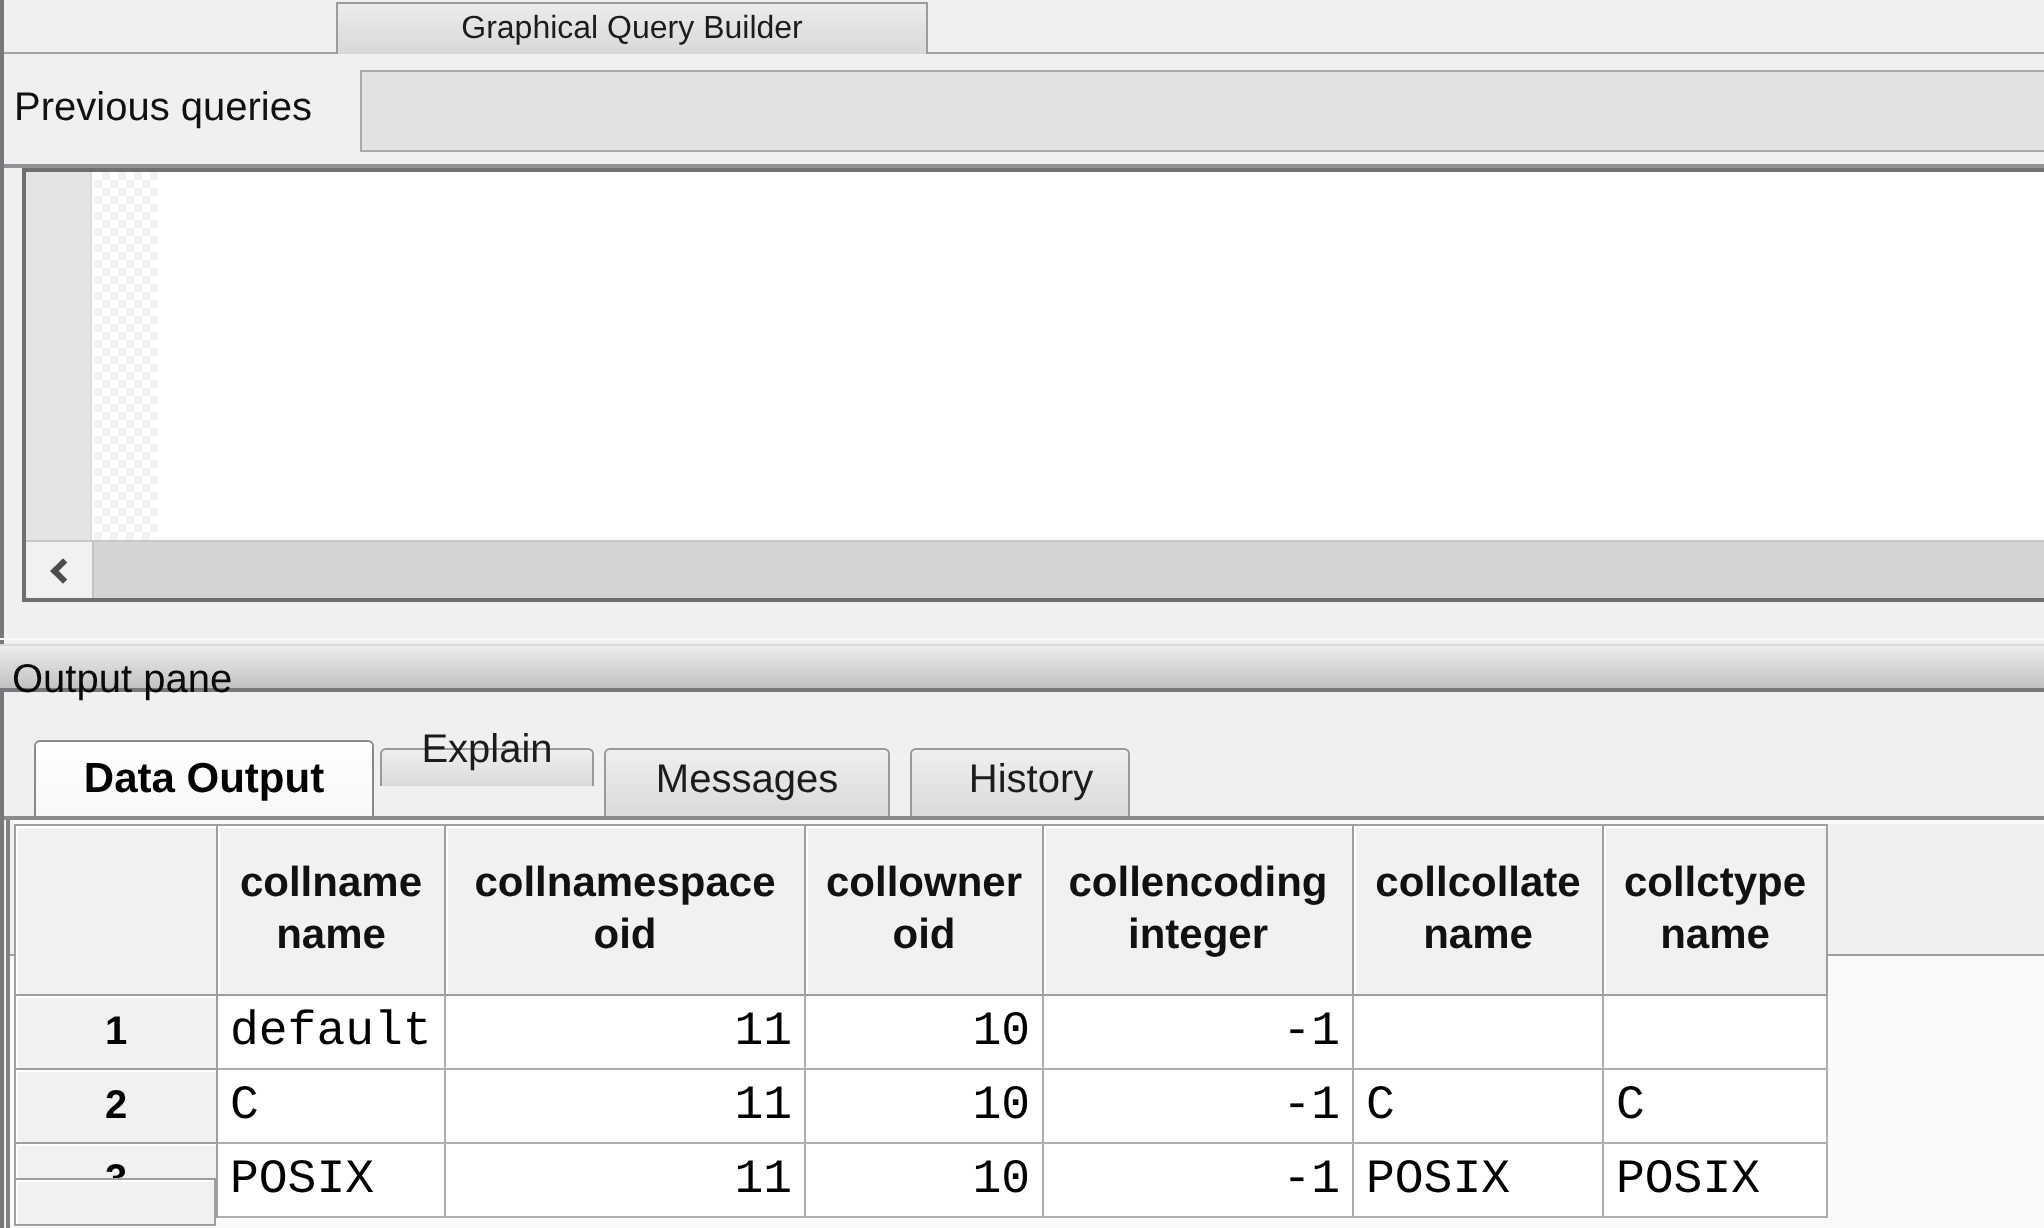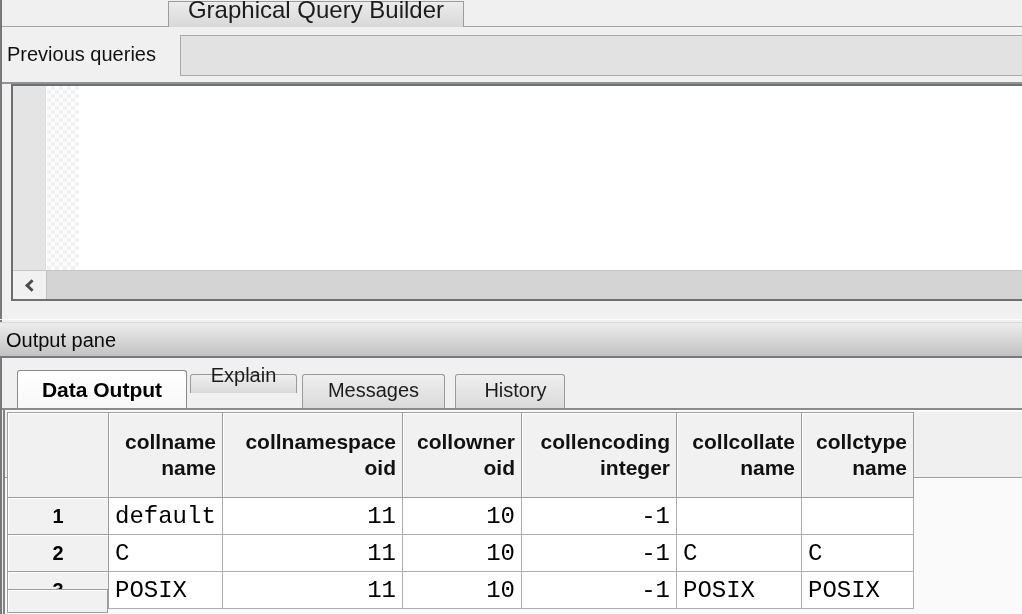--- a/index.html
+++ b/index.html
@@ -17,21 +17,21 @@
     position:absolute; left:11px; top:0; width:152px; height:27px;
     background:linear-gradient(#fdfdfd,#f2f2f2);
     border-left:1px solid #8f8f8f; border-right:1px solid #8f8f8f;
     font-weight:bold; font-size:21px;
     display:flex; align-items:flex-end; justify-content:center; padding-bottom:3px;
   }
   .tab-gqb {
     position:absolute; left:166px; top:1px; width:296px; height:26px;
     background:linear-gradient(#ececec,#d8d8d8);
     border:1px solid #9c9c9c; border-bottom:none;
-    font-size:24px; color:#1c1c1c;
+    font-size:16px; color:#1c1c1c;
     display:flex; align-items:flex-end; justify-content:center; padding-bottom:3px;
   }
 
   
   .toolbar { position:absolute; left:2px; top:28px; width:1020px; height:56px; border-bottom:2px solid #8f9396; }
   .toolbar-label { position:absolute; left:5px; top:15px; font-size:20px; }
   .combo {
     position:absolute; left:178px; top:7px; width:842px; height:41px;
     background:#e2e2e2; border:1px solid #a9a9a9; border-right:none;
     font-size:20px; padding:0 8px; line-height:39px; color:#222;
@@ -58,21 +58,21 @@
   .hscroll-btn {
     position:absolute; left:0; top:0; width:34px; height:28px;
     background:#f1f1f1; border-right:1px solid #c2c2c2;
     display:flex; align-items:center; justify-content:center;
   }
   .chev-left { width:9px; height:9px; border-left:3px solid #4c4c4c; border-bottom:3px solid #4c4c4c; transform:rotate(45deg); margin-left:4px; }
 
   
   .sash-line { position:absolute; left:0; top:319px; width:1022px; height:1px; background:#fbfbfb; }
   .outbar {
-    position:absolute; left:0; top:322px; width:1022px; height:36px;
+    position:absolute; left:0; top:322px; width:1022px; height:24px;
     background:linear-gradient(#ededed,#c2c2c2);
     border-top:1px solid #d8d8d8; border-bottom:2px solid #77777c;
   }
   .outbar-label { position:absolute; left:6px; top:6px; font-size:20px; color:#0a0a0a; }
 
   
   .otab {
     position:absolute; border:1px solid #9a9a9a; border-bottom:none;
     border-radius:3px 3px 0 0;
     background:linear-gradient(#efefef,#dadada);
@@ -99,21 +99,21 @@
   .grid col.c-rn  { width:101px; }
   .grid col.c-0   { width:114px; }
   .grid col.c-1   { width:180px; }
   .grid col.c-2   { width:119px; }
   .grid col.c-3   { width:155px; }
   .grid col.c-4   { width:125px; }
   .grid col.c-5   { width:112px; }
   .grid th {
     height:65px; background:#f1f1f1; border:1px solid #9e9e9e;
     box-shadow:inset 1px 1px 0 #ffffff;
-    font-size:21px; font-weight:bold; text-align:right; vertical-align:middle;
+    font-size:21px; font-weight:bold; text-align:center; vertical-align:middle;
     padding:16px 6px; line-height:26px;
   }
   .grid td {
     height:37px; background:#fff; border:1px solid #aeaeae;
     font-family:"Liberation Mono", monospace; font-size:24px; color:#000;
     padding:0 6px; vertical-align:middle;
   }
   .grid td.rownum {
     background:#f1f1f1; border:1px solid #9e9e9e;
     box-shadow:inset 1px 1px 0 #ffffff;

